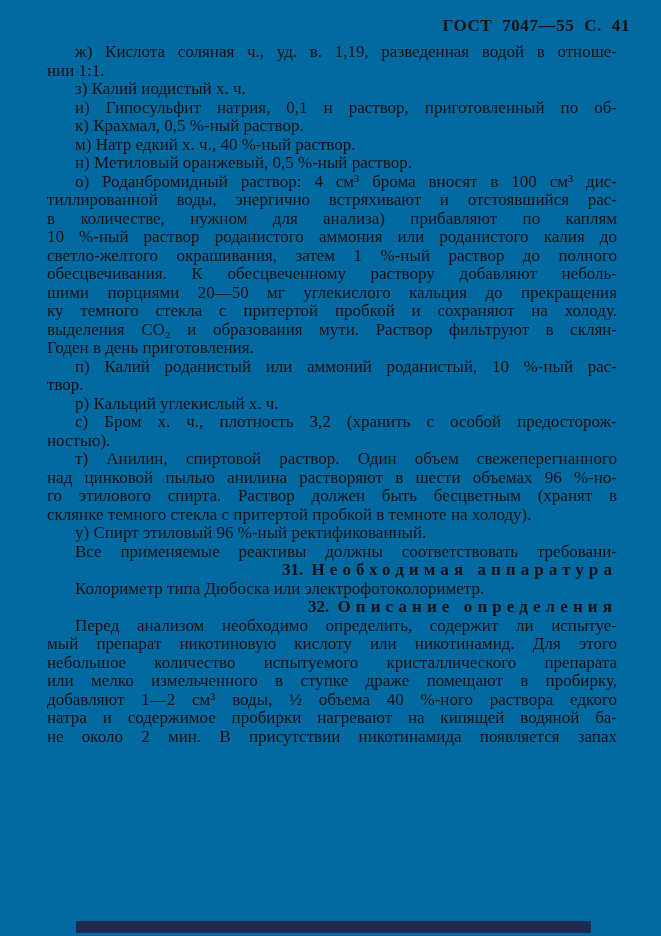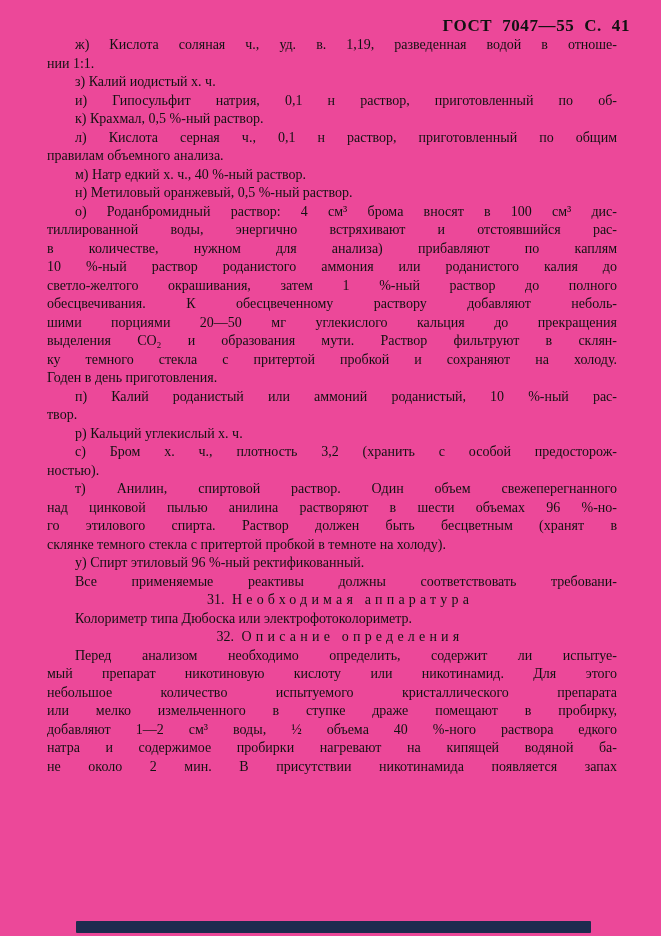--- a/index.html
+++ b/index.html
@@ -19,89 +19,86 @@
     position: absolute;
     top: 16px; right: 31px;
     font-size: 17px;
     font-weight: bold;
     letter-spacing: 0.6px;
     word-spacing: 5px;
     white-space: nowrap;
   }
   .doc-body {
     position: absolute;
-    left: 47px; top: 36px;
+    left: 47px; top: 43px;
     width: 570px;
-    font-size: 14px;
+    font-size: 17px;
     line-height: 18.5px;
   }
   .block { margin: 0; padding: 0; }
   .tline {
     text-align: justify;
     text-align-last: justify;
   }
   .tline.lastline {
     text-align: right;
     text-align-last: left;
   }
   .tline.first { padding-left: 28px; }
   .sec-heading {
     padding-left: 16px;
-    text-align: center;
+    text-align: right;
     line-height: 18.5px;
     white-space: nowrap;
+    font-weight: bold;
   }
   .sec-title { letter-spacing: 0.30em; margin-left: 4px; }
   .scan-bar {
     position: absolute;
     left: 76px; top: 921px;
     width: 515px; height: 12px;
     border-radius: 1px;
   }
 </style>
 </head>
 <body>
 
-<div class="page" style="background: #ec4899; color: rgb(18, 18, 18);">
+<div class="page" style="background: #0369a1; color: rgb(18, 18, 18);">
   <div class="gost-header">ГОСТ 7047—55 С. 41</div>
 
   <div class="doc-body">
       <div class="block para">
         <div class="tline first">ж) Кислота соляная ч., уд. в. 1,19, разведенная водой в отноше-</div>
         <div class="tline lastline">нии 1:1.</div>
       </div>
       <div class="block para">
         <div class="tline first lastline">з) Калий иодистый х. ч.</div>
       </div>
       <div class="block para">
         <div class="tline first">и) Гипосульфит натрия, 0,1 н раствор, приготовленный по об-</div>
       </div>
       <div class="block para">
         <div class="tline first lastline">к) Крахмал, 0,5 %-ный раствор.</div>
       </div>
       <div class="block para">
-        <div class="tline first">л) Кислота серная ч., 0,1 н раствор, приготовленный по общим</div>
-        <div class="tline lastline">правилам объемного анализа.</div>
-      </div>
-      <div class="block para">
         <div class="tline first lastline">м) Натр едкий х. ч., 40 %-ный раствор.</div>
       </div>
       <div class="block para">
         <div class="tline first lastline">н) Метиловый оранжевый, 0,5 %-ный раствор.</div>
       </div>
       <div class="block para">
         <div class="tline first">о) Роданбромидный раствор: 4 см³ брома вносят в 100 см³ дис-</div>
         <div class="tline">тиллированной воды, энергично встряхивают и отстоявшийся рас-</div>
         <div class="tline">в количестве, нужном для анализа) прибавляют по каплям</div>
         <div class="tline">10 %-ный раствор роданистого аммония или роданистого калия до</div>
         <div class="tline">светло-желтого окрашивания, затем 1 %-ный раствор до полного</div>
         <div class="tline">обесцвечивания. К обесцвеченному раствору добавляют неболь-</div>
         <div class="tline">шими порциями 20—50 мг углекислого кальция до прекращения</div>
+        <div class="tline">ку темного стекла с притертой пробкой и сохраняют на холоду.</div>
         <div class="tline">выделения CO₂ и образования мути. Раствор фильтруют в склян-</div>
-        <div class="tline">ку темного стекла с притертой пробкой и сохраняют на холоду.</div>
         <div class="tline lastline">Годен в день приготовления.</div>
       </div>
       <div class="block para">
         <div class="tline first">п) Калий роданистый или аммоний роданистый, 10 %-ный рас-</div>
         <div class="tline lastline">твор.</div>
       </div>
       <div class="block para">
         <div class="tline first lastline">р) Кальций углекислый х. ч.</div>
       </div>
       <div class="block para">

